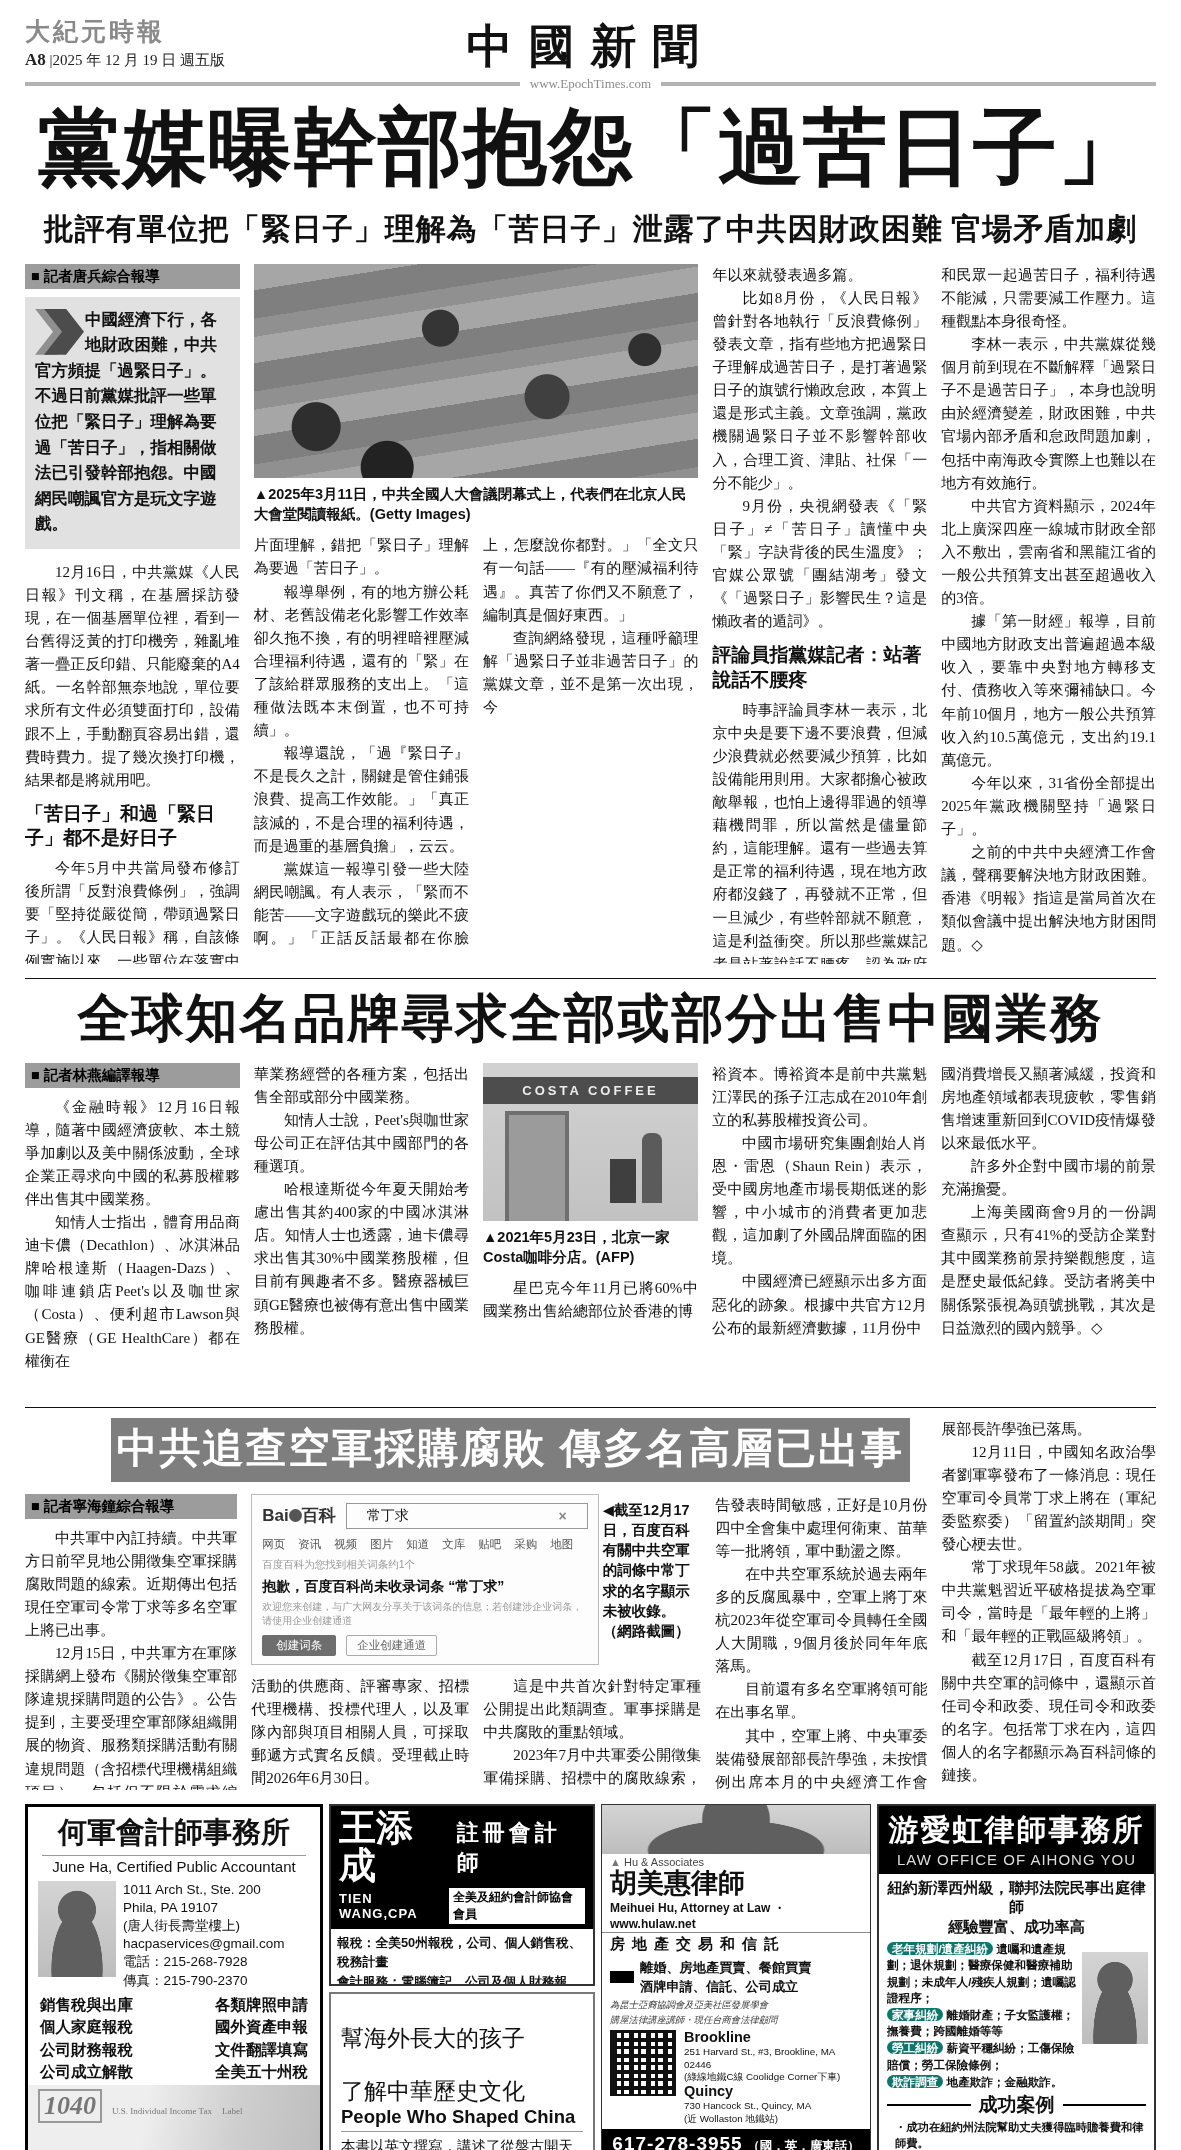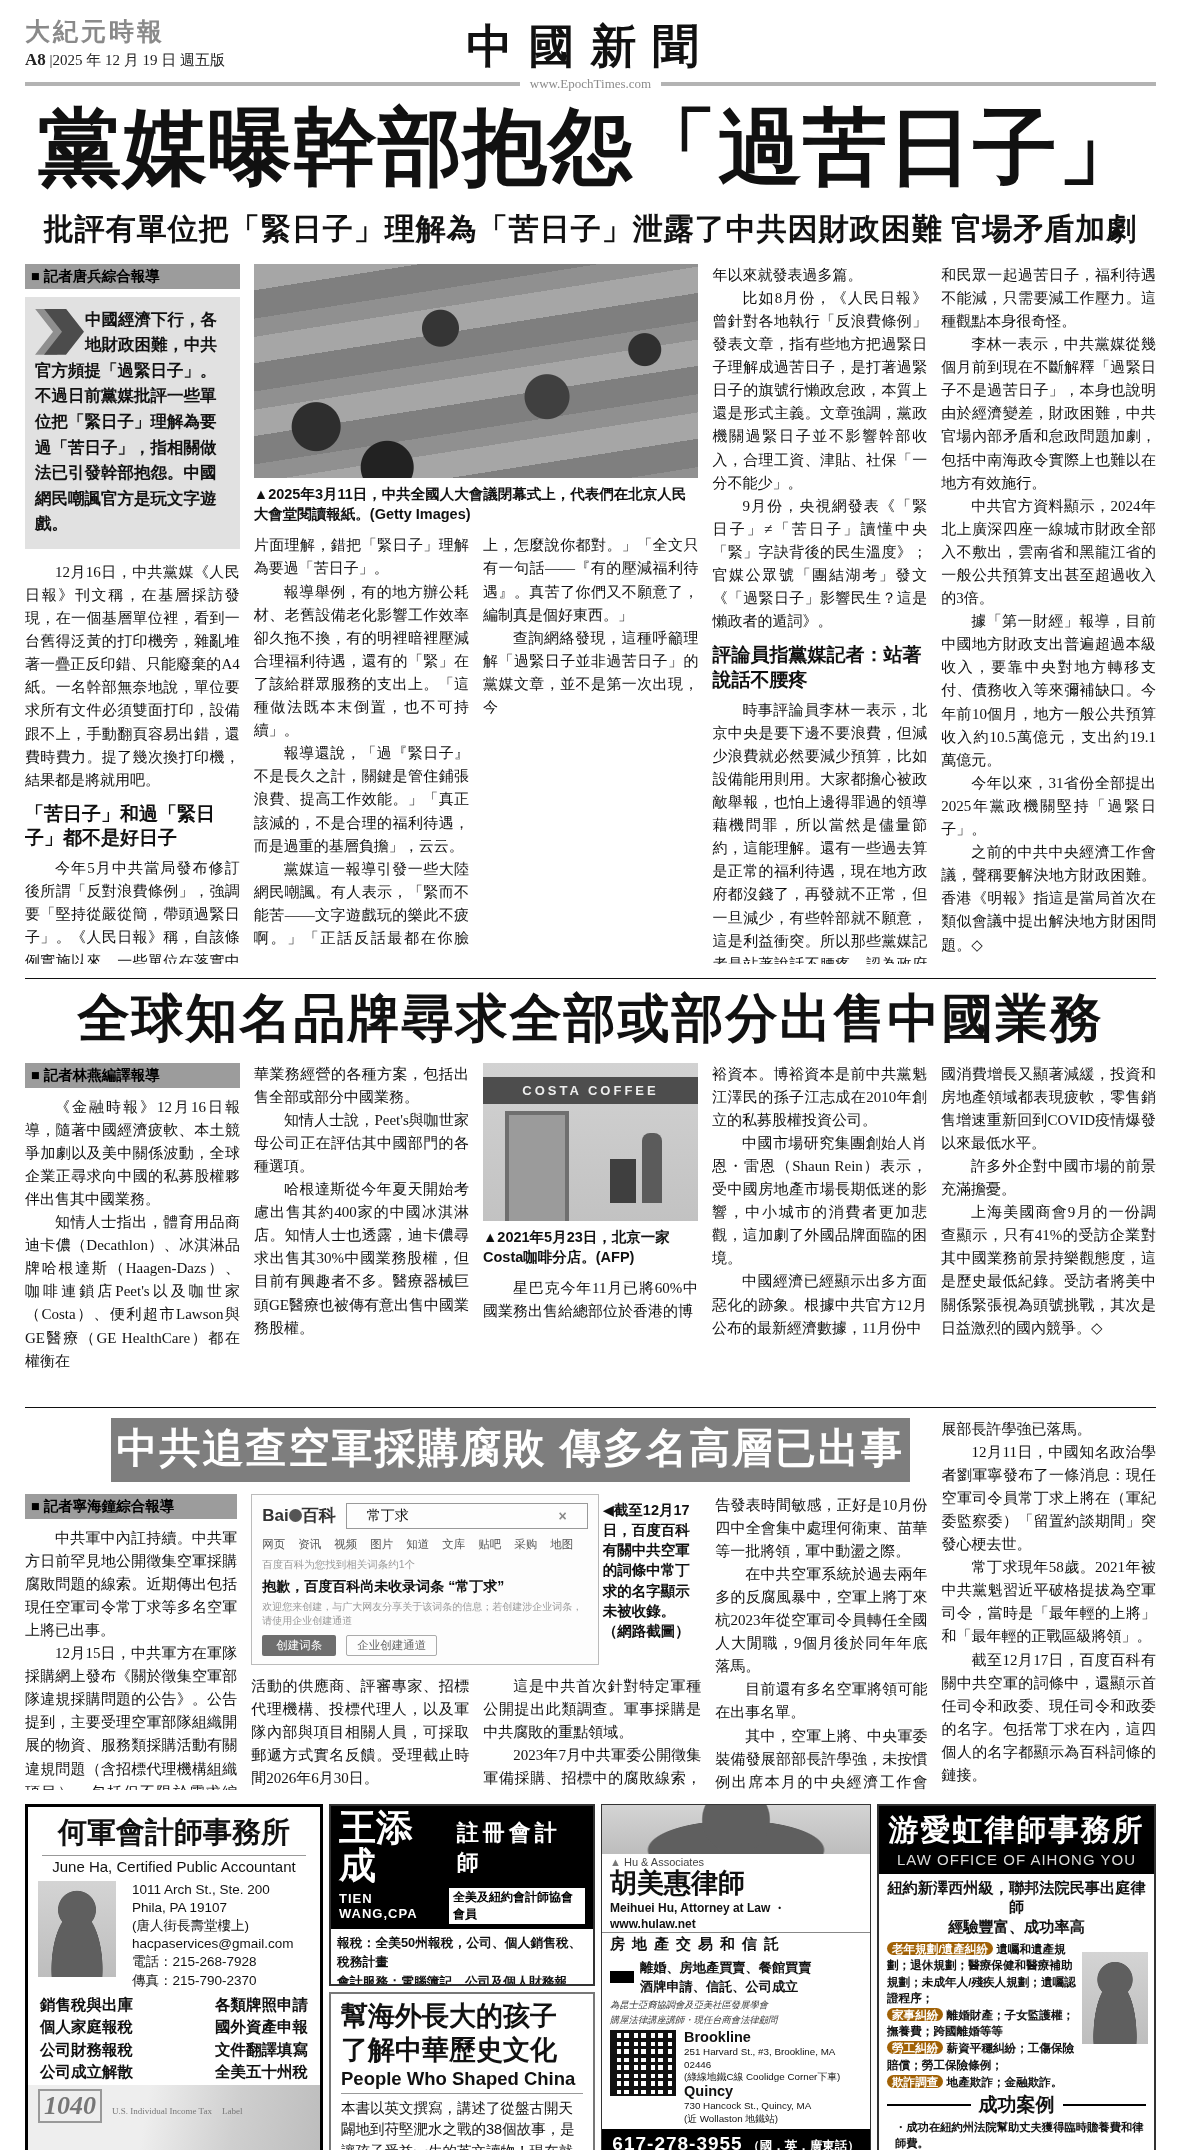--- a/index.html
+++ b/index.html
@@ -75,42 +75,42 @@
   .btn1{background:#6e6e6e;color:#fff;font-size:11.5px;padding:3px 14px;border-radius:2px;}
   .btn2{border:1px solid #aaa;color:#666;font-size:11.5px;padding:2px 10px;border-radius:2px;}
   .shotcap{flex:1;min-width:0;}
   .a3text{column-count:2;column-gap:14px;column-fill:auto;height:128px;overflow:hidden;margin-top:10px;}
   
   .ads{display:flex;gap:6px;margin-top:14px;height:356px;}
   .ads *{min-width:0;}
   .ad1{width:292px;border:3px solid #000;background:#fff;overflow:hidden;position:relative;}
   .ad1 .t{font-size:29px;font-weight:900;text-align:center;font-family:"Liberation Sans","DejaVu Sans",sans-serif;margin-top:6px;}
   .ad1 .s{font-size:15px;text-align:center;border-top:1px solid #999;margin:2px 14px 6px 14px;padding-top:2px;font-family:"Liberation Sans","DejaVu Sans",sans-serif;}
-  .ad1row{display:flex;gap:16px;padding:0 10px;}
+  .ad1row{display:flex;gap:7px;padding:0 10px;}
   .portrait{background:radial-gradient(circle at 50% 30%,#5f5f5f 0 24%,transparent 25%),radial-gradient(ellipse at 50% 92%,#5f5f5f 0 46%,transparent 47%),linear-gradient(#d4d4d4,#bdbdbd);}
   .ad1 .pic{width:78px;height:96px;flex:none;}
   .ad1 .addr{font-size:13.5px;line-height:1.35;font-family:"Liberation Sans","DejaVu Sans",sans-serif;}
   .svc{display:flex;justify-content:space-between;padding:4px 12px 0 12px;font-family:"Liberation Sans","DejaVu Sans",sans-serif;font-weight:bold;font-size:15.5px;line-height:1.45;}
   .free{font-style:italic;font-weight:bold;font-size:17px;text-align:center;margin-top:4px;}
   .bigphone{font-family:"Liberation Sans","DejaVu Sans",sans-serif;font-weight:900;font-size:31px;text-align:center;letter-spacing:1px;}
   .form1040{position:absolute;bottom:0;left:0;right:0;height:64px;background:linear-gradient(100deg,#eee 40%,#cfcfcf 70%,#bdbdbd);color:#777;padding:4px 10px;overflow:hidden;}
   .form1040 .n{font-size:26px;font-weight:900;font-style:italic;display:inline-block;border:2px solid #999;padding:0 4px;}
   .form1040 .d{font-size:9px;display:inline-block;margin-left:6px;}
   .midcol{width:266px;display:flex;flex-direction:column;gap:6px;}
   .ad2{border:2px solid #333;flex:1.18;overflow:hidden;display:flex;flex-direction:column;}
   .ad2head{background:#000;color:#fff;padding:3px 8px 5px 8px;font-family:"Liberation Sans","DejaVu Sans",sans-serif;}
   .ad2head .r1{display:flex;align-items:baseline;gap:8px;}
   .ad2head .nm{font-size:37px;font-weight:900;line-height:1.05;}
   .ad2head .ti{font-size:22px;font-weight:900;letter-spacing:4px;}
   .ad2head .r2{display:flex;align-items:center;gap:6px;margin-top:2px;}
   .ad2head .en{font-size:13px;font-weight:bold;letter-spacing:1px;}
   .ad2head .mem{background:#fff;color:#000;font-size:12px;font-weight:900;padding:1px 4px;}
   .ad2body{padding:4px 6px;font-family:"Liberation Sans","DejaVu Sans",sans-serif;font-weight:bold;font-size:12.8px;line-height:1.5;}
   .ad3{border:2px solid #777;flex:1;padding:6px 10px;overflow:hidden;font-family:"Liberation Sans","DejaVu Sans",sans-serif;}
-  .ad3 .t{font-size:27px;font-weight:700;line-height:1.25;}
+  .ad3 .t{font-size:23px;font-weight:400;line-height:1.25;margin-top:24px;}
   .ad3 .en{font-size:18.5px;font-weight:900;border-bottom:1px solid #999;padding-bottom:3px;margin-bottom:4px;}
   .ad3 .b{font-size:14.5px;line-height:1.5;}
   .ad4{width:268px;border:1.5px solid #333;display:flex;flex-direction:column;overflow:hidden;font-family:"Liberation Sans","DejaVu Sans",sans-serif;}
   .ad4 .pic{height:104px;}
   .ad4 .logo{font-size:11px;color:#444;padding:2px 8px 0 8px;}
   .ad4 .logo .mark{color:#777;}
   .ad4 .nm{font-size:27px;font-weight:900;padding:0 8px;line-height:1.15;}
   .ad4 .en{font-size:12px;font-weight:bold;padding:1px 8px;border-bottom:1px solid #888;}
   .ad4 .svcz{font-size:15px;letter-spacing:7px;padding:2px 8px;font-weight:bold;}
   .jb-row{display:flex;gap:6px;padding:2px 8px;align-items:center;}
@@ -128,21 +128,21 @@
   .ad4 .phone .l{font-size:12.5px;}
   .ad5{flex:1;border:2px solid #333;overflow:hidden;font-family:"Liberation Sans","DejaVu Sans",sans-serif;display:flex;flex-direction:column;}
   .ad5head{background:#000;color:#fff;text-align:center;padding:4px 0 6px 0;}
   .ad5head .nm{font-size:30px;font-weight:900;letter-spacing:2px;}
   .ad5head .en{font-size:15px;letter-spacing:1px;color:#ddd;}
   .ad5body{padding:4px 8px;position:relative;flex:1;}
   .ad5 .t1{font-size:15.2px;font-weight:900;text-align:center;line-height:1.3;}
   .ad5 .t2{font-size:15.2px;font-weight:900;text-align:center;margin-bottom:3px;}
   .ad5 .lawyer{position:absolute;top:78px;right:6px;width:66px;height:92px;}
   .badge-row{margin:1px 0;font-size:11.6px;font-weight:bold;line-height:1.4;padding-right:70px;}
-  .pill{background:#a16207;color:#fff;border-radius:8px;padding:0 5px;font-size:11.6px;font-weight:900;white-space:nowrap;}
+  .pill{background:#0f766e;color:#fff;border-radius:8px;padding:0 5px;font-size:11.6px;font-weight:900;white-space:nowrap;}
   .cases-title{display:flex;align-items:center;gap:8px;font-size:19px;font-weight:900;margin:2px 0;}
   .cases-title::before,.cases-title::after{content:"";flex:1;border-top:2px solid #000;}
   .case{font-size:11.3px;font-weight:bold;line-height:1.38;margin-left:8px;}
 </style>
 </head>
 <body>
 
 <div class="page">
 
   <div class="hdr">

